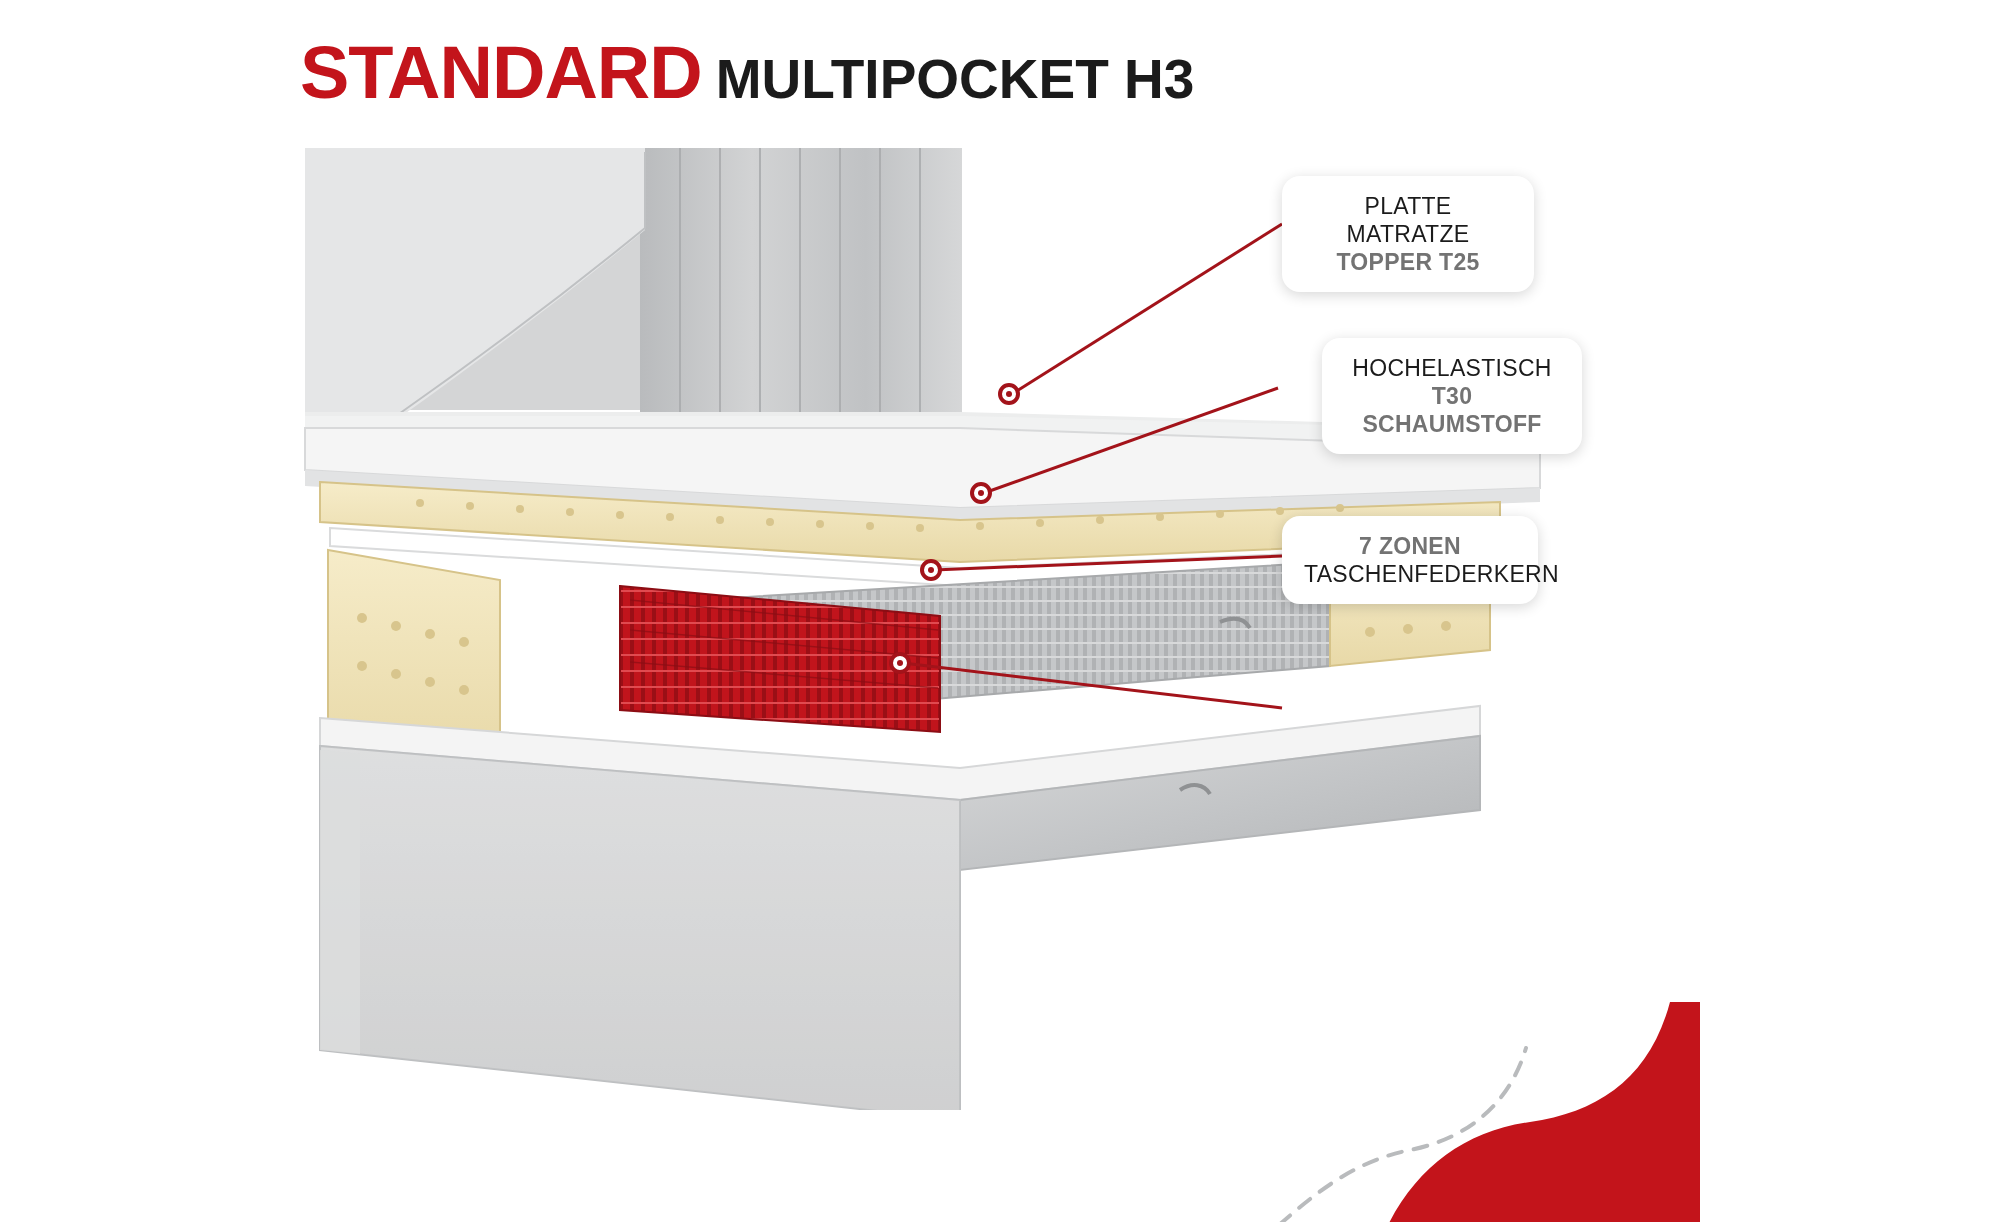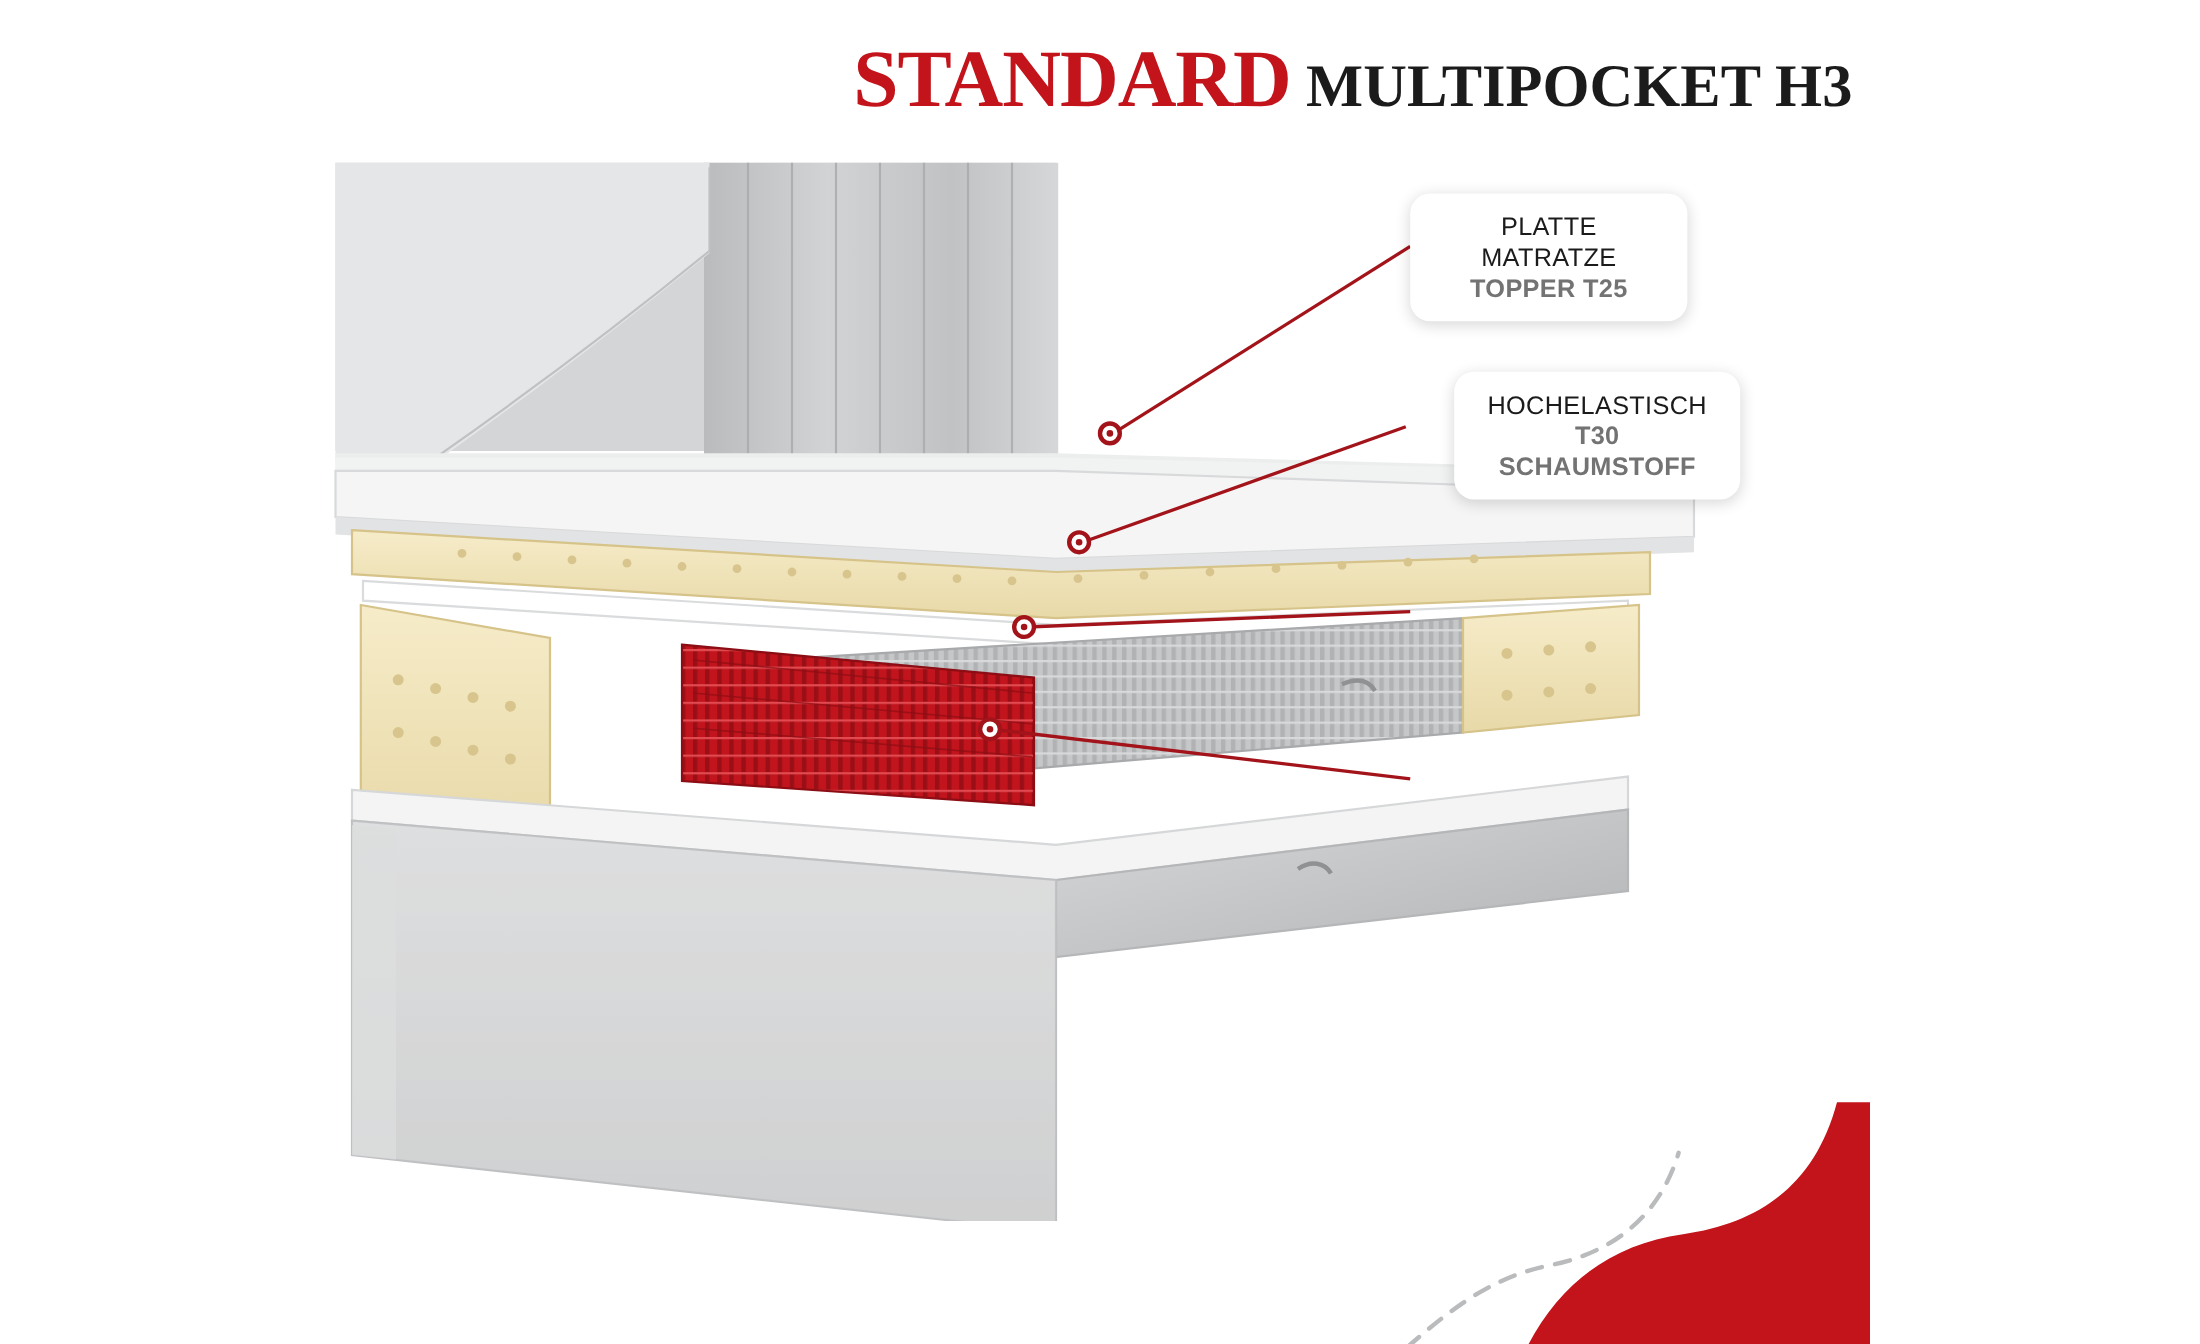--- a/index.html
+++ b/index.html
@@ -50,24 +50,23 @@
   }
   .swoosh-top { right: -10px; top: -40px; }
   .swoosh-bottom { right: -20px; bottom: -20px; }
 
   
   .title {
     position: absolute;
     left: 0;
     right: 16px;
     top: 30px;
-    text-align: right;
+    text-align: left;
     z-index: 20;
     white-space: nowrap;
-    font-family: Liberation Serif, serif;
   }
   .title-strong {
     font-size: 74px;
     font-weight: bold;
     color: #c3141b;
     letter-spacing: -1px;
     vertical-align: baseline;
   }
   .title-rest {
     font-size: 55px;
@@ -329,19 +328,23 @@
     <div class="callout" id="callout-0">
       <span class="line plain">PLATTE MATRATZE</span>
       <span class="line accent">TOPPER T25</span>
     </div>
 
     <div class="callout" id="callout-1">
       <span class="line plain">HOCHELASTISCH</span>
       <span class="line accent">T30 SCHAUMSTOFF</span>
     </div>
 
+    <div class="callout" id="callout-2">
+      <span class="line accent">7 ZONEN</span>
+      <span class="line plain">TASCHENFEDERKERN</span>
+    </div>
 
 
   </div>
 
   <div class="gutter left"></div>
   <div class="gutter right"></div>
 </div>
 
 </body></html>

